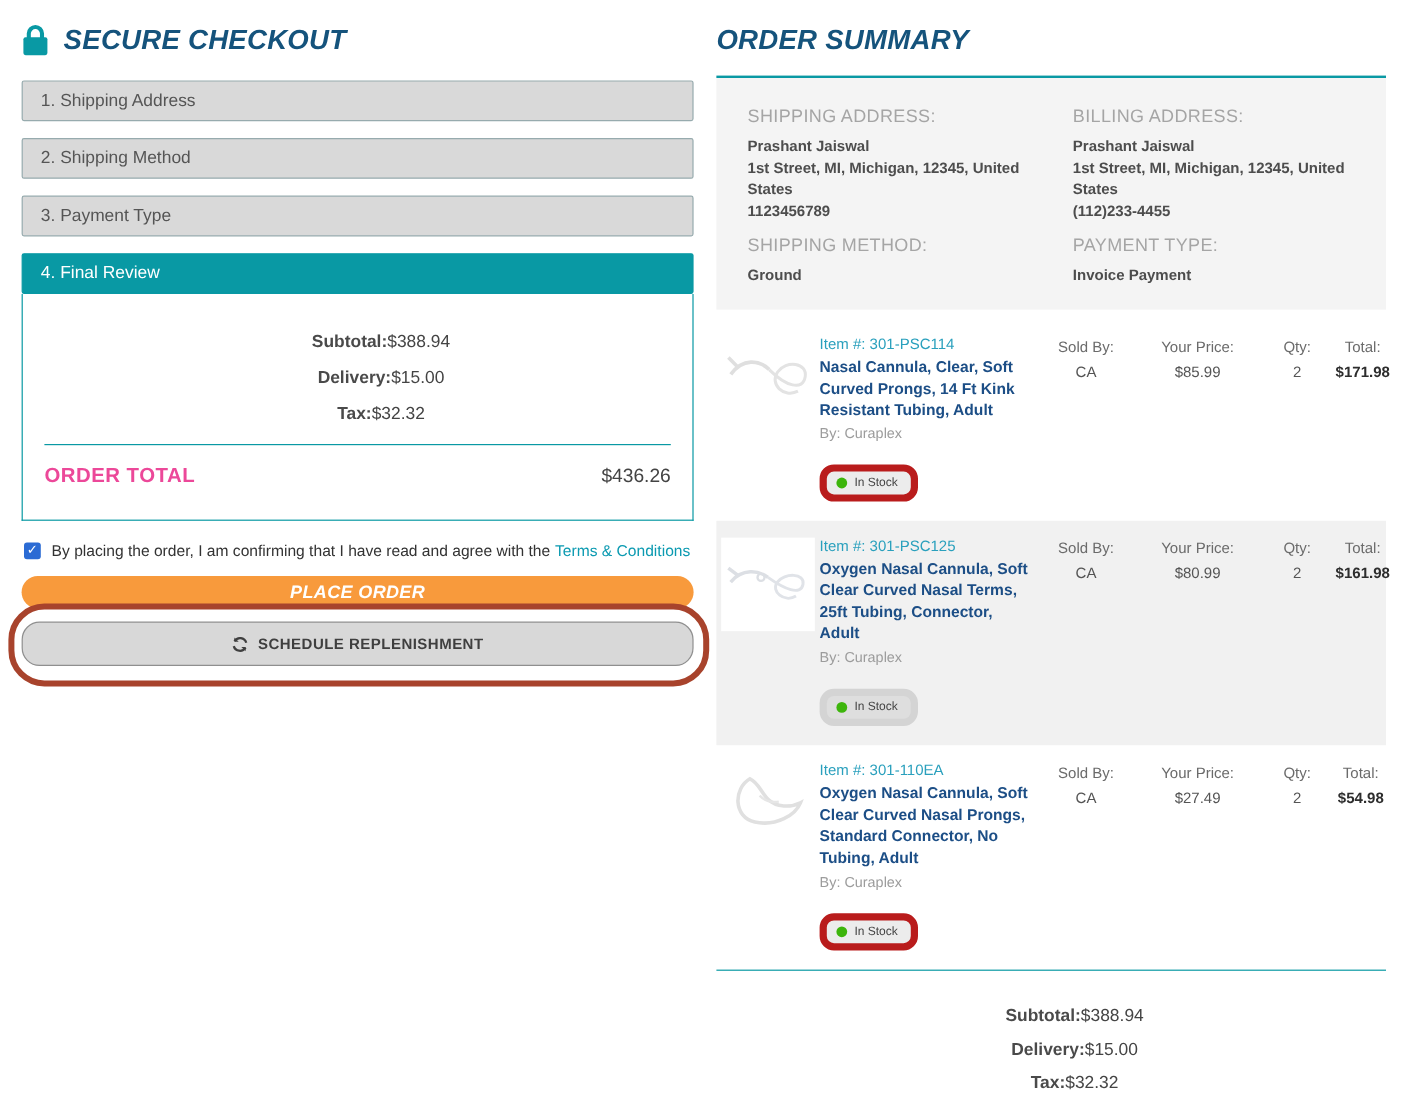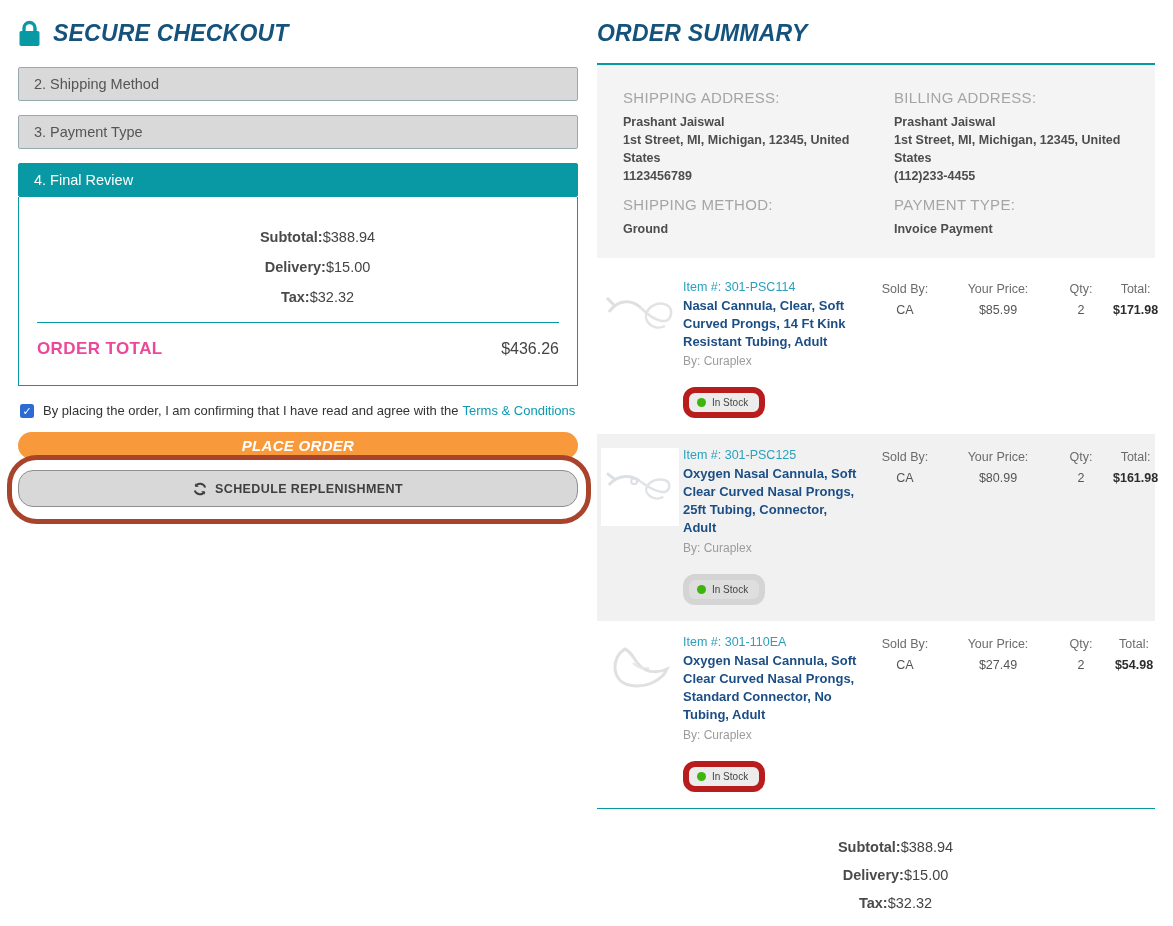--- a/index.html
+++ b/index.html
@@ -99,20 +99,21 @@
   <div class="left-col">
 
     <div class="title-row">
       <svg class="lock-icon" viewBox="0 0 23 27">
         <path d="M6 12 V8 a5.5 5.5 0 0 1 11 0 v4" fill="none" stroke="#0999a4" stroke-width="3.4"></path>
         <rect x="1.5" y="11" width="20" height="15" rx="1.8" fill="#0999a4"></rect>
       </svg>
       <span class="page-title">SECURE CHECKOUT</span>
     </div>
 
+    <div class="step">1. Shipping Address</div>
     <div class="step">2. Shipping Method</div>
     <div class="step">3. Payment Type</div>
     <div class="step active">4. Final Review</div>
 
     <div class="review-panel">
       <div class="trow">
         <span class="lab">Subtotal:</span>
         <span class="val">$388.94</span>
       </div>
       <div class="trow">
@@ -213,21 +214,21 @@
       </div>
 
       <div class="item alt">
         <svg class="pimg" viewBox="0 0 72 72">
           <path d="M4 34 C14 22 28 24 36 30 M10 28 L2 22" fill="none" stroke="#dcdfe4" stroke-width="3"></path>
           <path d="M36 30 C50 40 64 46 66 36 C68 26 50 26 44 34 C38 42 50 52 60 46" fill="none" stroke="#e0e3e8" stroke-width="2.5"></path>
           <circle cx="30" cy="30" r="3" fill="none" stroke="#dcdfe4" stroke-width="2"></circle>
         </svg>
         <div class="details">
           <div class="item-no">Item #: 301-PSC125</div>
-          <div class="pname">Oxygen Nasal Cannula, Soft Clear Curved Nasal Prongs, 25ft Tubing, Connector, Adult</div>
+          <div class="pname">Oxygen Nasal Cannula, Soft Clear Curved Nasal Terms, 25ft Tubing, Connector, Adult</div>
           <div class="by">By: Curaplex</div>
           <div class="stock">
             <span class="dot"></span>
             <span>In Stock</span>
           </div>
         </div>
         <div class="stat">
           <div class="slab">Sold By:</div>
           <div class="sval">CA</div>
         </div>

